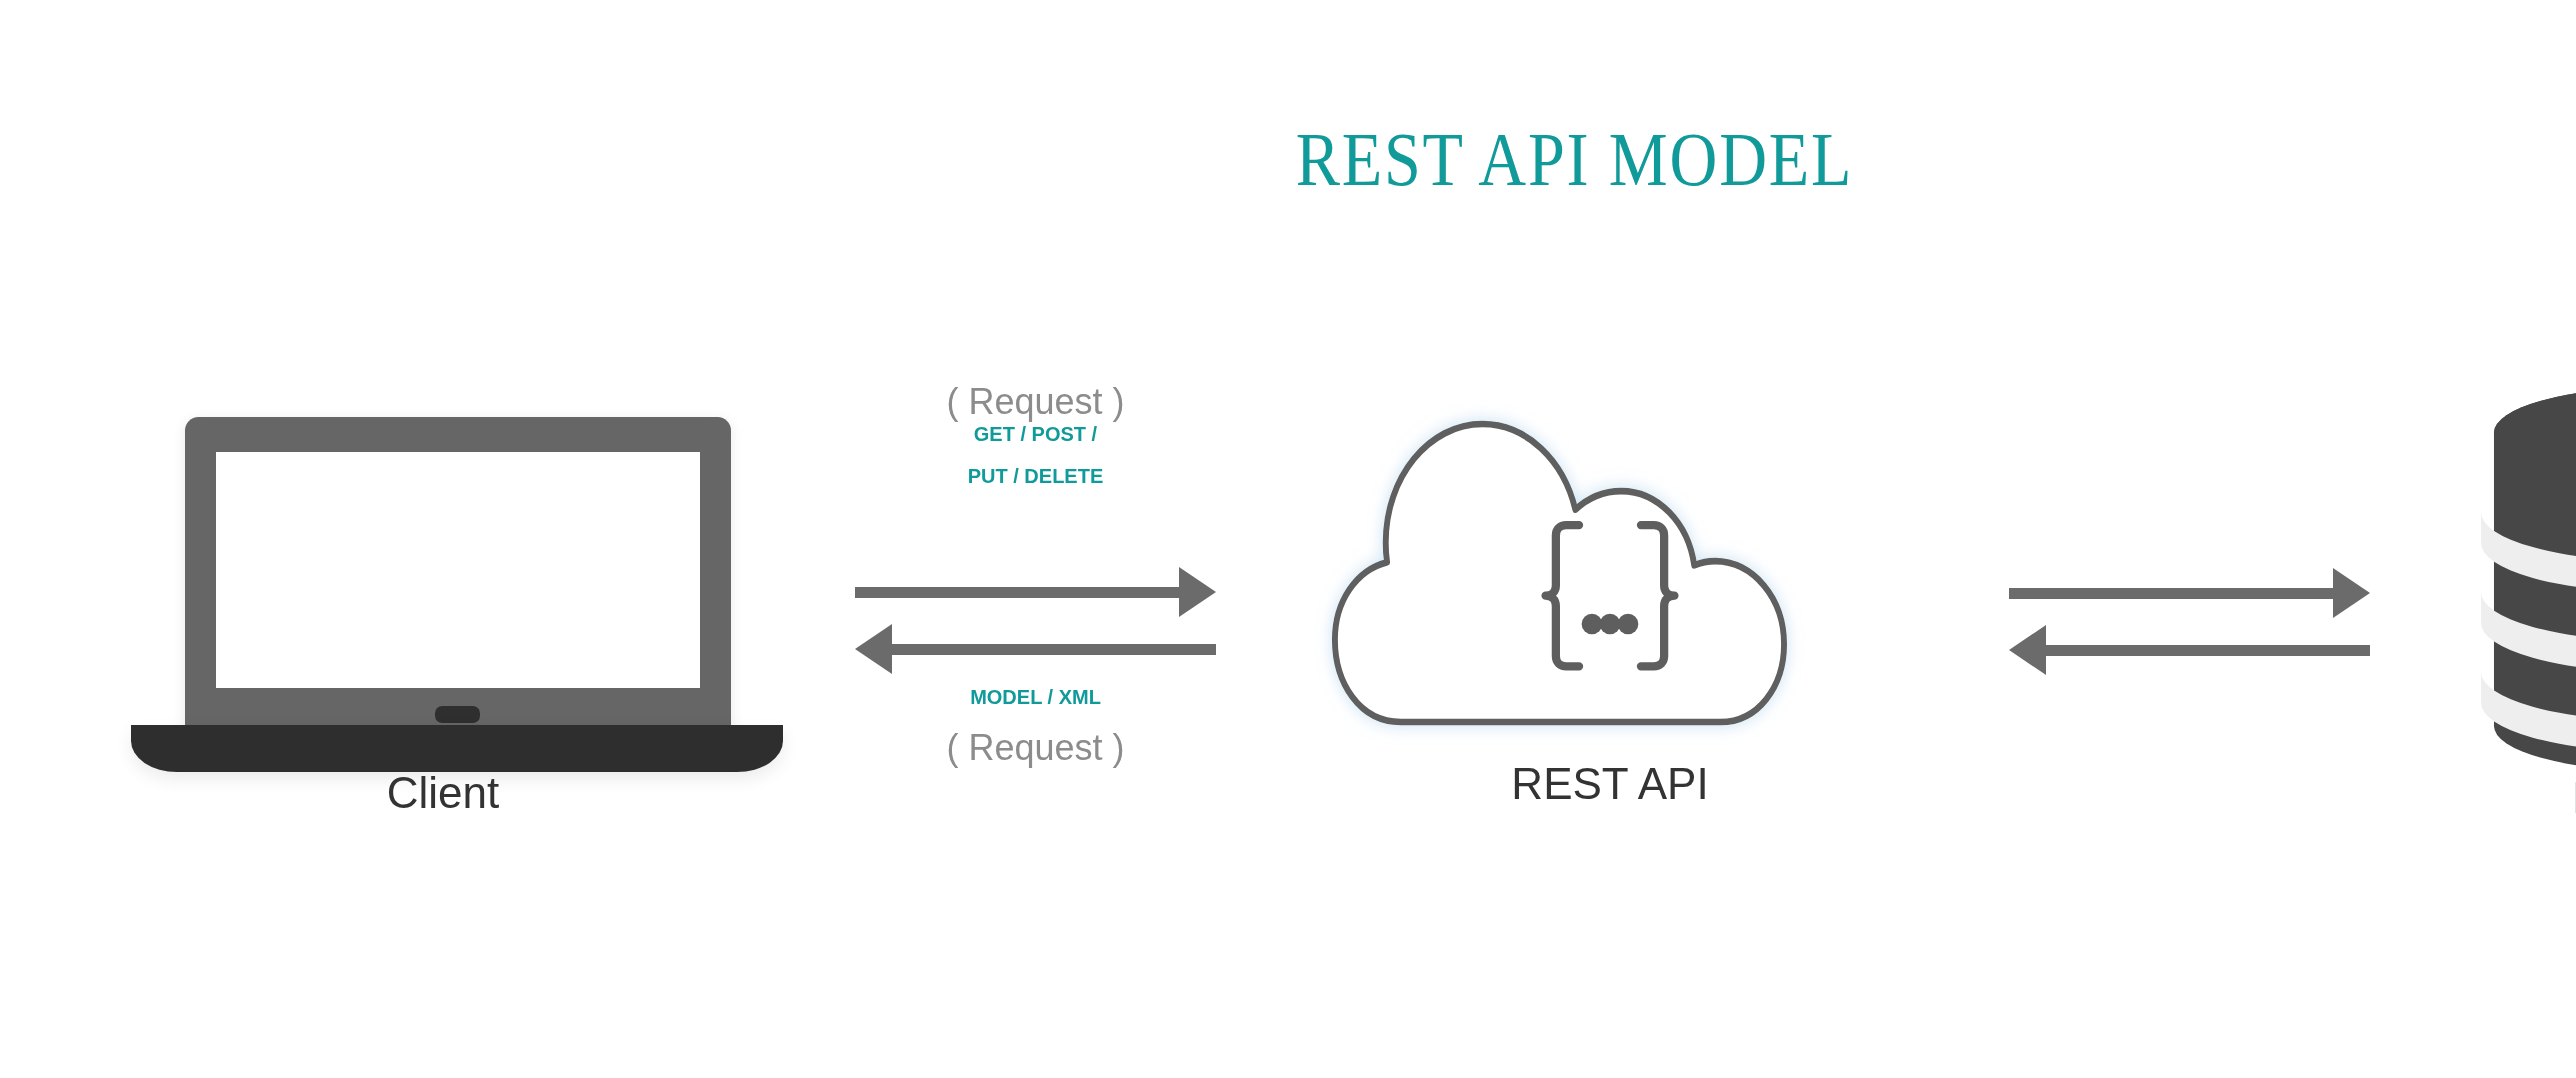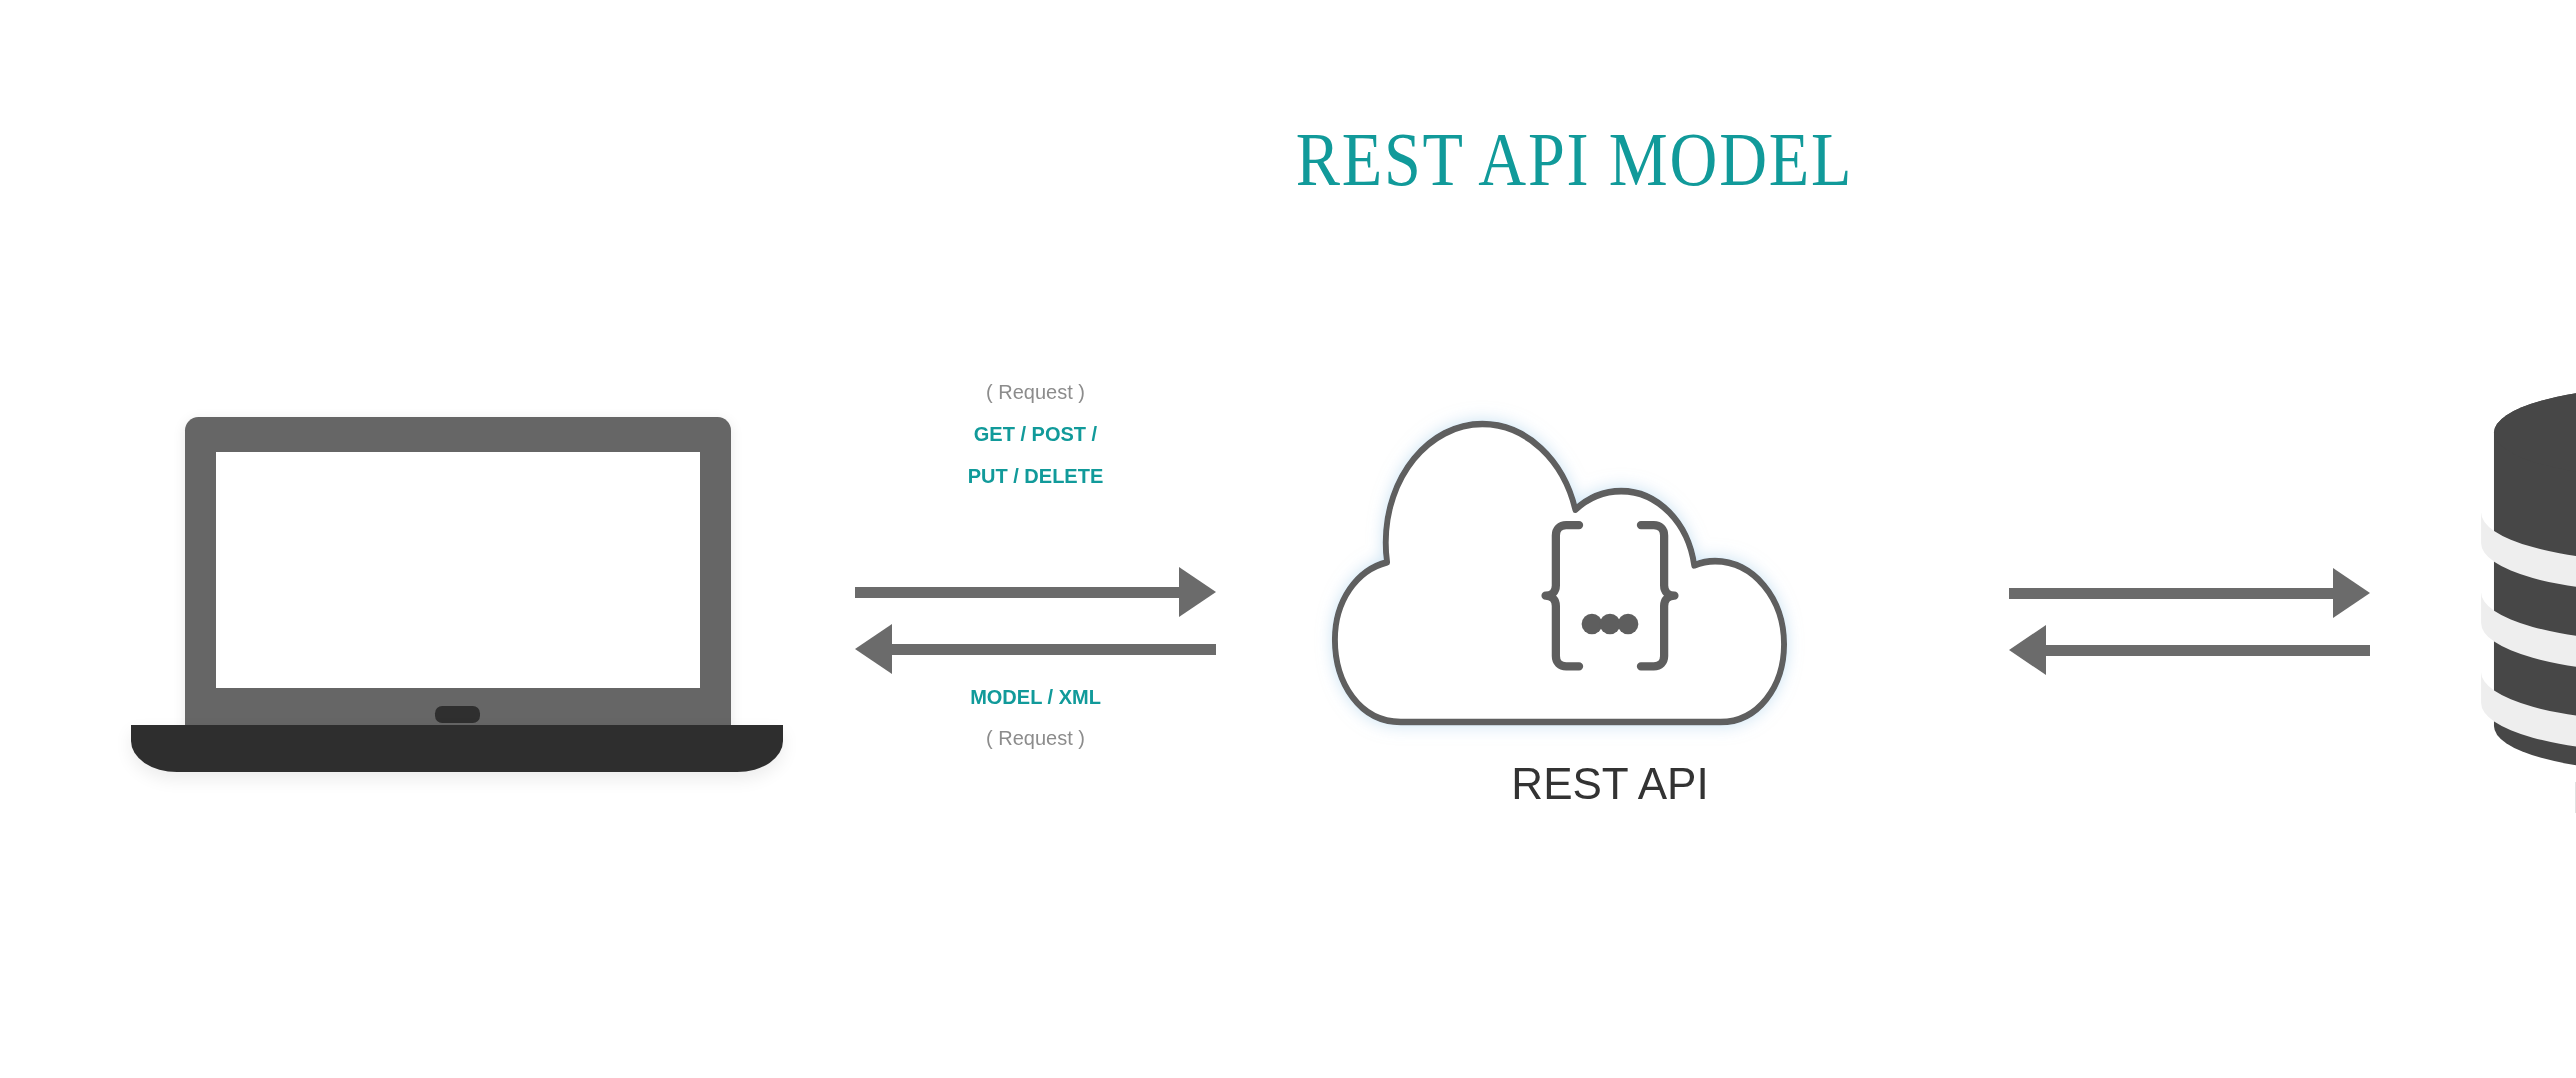--- a/index.html
+++ b/index.html
@@ -117,21 +117,21 @@
   .arrow.left  .shaft { right: 0; left: 32px; }
   .arrow.left  .head  { left: 0; border-right: 37px solid #6b6b6b; }
 
   .arrow-label {
     position: absolute;
     width: 100%;
     text-align: center;
     white-space: nowrap;
     font-family: "Liberation Sans", sans-serif;
   }
-  .label-muted { color: #8c8c8c; font-size: 20px; }
+  .label-muted { color: #8c8c8c; font-size: 36px; }
   .label-accent { color: #119a9a; font-size: 20px; font-weight: bold; }
 
   
   #arrows-client { left: 855px; top: 381px; width: 361px; height: 412px; }
   #arrows-client .arrow { left: 0; width: 361px; }
   #arrows-client .a-req  { top: 180px; }
   #arrows-client .a-res  { top: 237px; }
   #arrows-client .l-request  { top: 0px; }
   #arrows-client .l-methods1 { top: 42px; }
   #arrows-client .l-methods2 { top: 84px; }
@@ -163,20 +163,21 @@
   <div id="title">REST API MODEL</div>
 
   <div class="node" id="client-node">
     <div class="laptop">
       <div class="laptop-bezel">
         <div class="laptop-screen"></div>
         <div class="laptop-cam"></div>
       </div>
       <div class="laptop-base"></div>
     </div>
+    <div class="node-caption">Client</div>
   </div>
 
   <div class="arrow-group" id="arrows-client">
 
     <div class="arrow-label label-muted l-request">( Request )</div>
 
     <div class="arrow-label label-accent l-methods1">GET / POST /</div>
 
     <div class="arrow-label label-accent l-methods2">PUT / DELETE</div>
 

